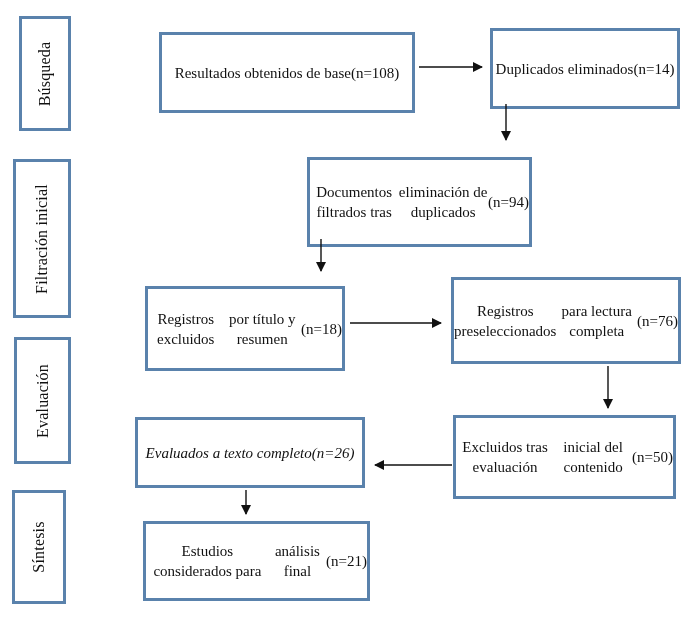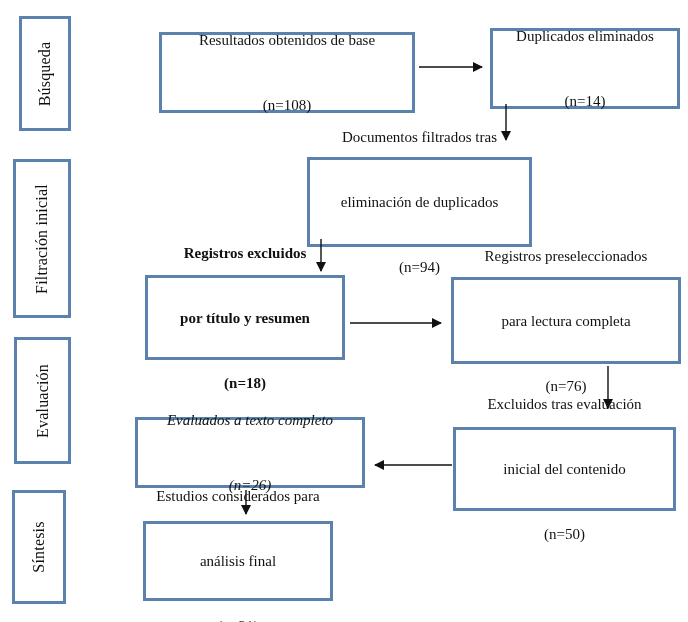--- a/index.html
+++ b/index.html
@@ -26,40 +26,39 @@
     align-items: center;
     justify-content: center;
   }
   .stage .vlabel {
     transform: rotate(-90deg);
     white-space: nowrap;
     font-size: 16px;
     letter-spacing: 0.2px;
   }
   .fbox {
-    flex-direction: column;
+    flex-direction: row;
     text-align: center;
     font-size: 15px;
     line-height: 20px;
-    gap: 45px;
   }
   
   .s1 { left: 19px;  top: 16px;  width: 52px; height: 115px; }
   .s2 { left: 13px;  top: 159px; width: 58px; height: 159px; }
   .s3 { left: 14px;  top: 337px; width: 57px; height: 127px; }
   .s4 { left: 12px;  top: 490px; width: 54px; height: 114px; }
   
   .bA { left: 159px; top: 32px;  width: 256px; height: 81px; }
   .bB { left: 490px; top: 28px;  width: 190px; height: 81px; }
   .bC { left: 307px; top: 147px; width: 225px; height: 90px; margin-top: 10px; }
-  .bD { left: 145px; top: 275px; width: 200px; height: 85px; font-weight: bold; }
+  .bD { left: 145px; top: 286px; width: 200px; height: 85px; }
   .bE { left: 451px; top: 277px; width: 230px; height: 87px; }
   .bF { left: 135px; top: 417px; width: 230px; height: 71px; font-style: italic; }
-  .bG { left: 453px; top: 415px; width: 223px; height: 84px; margin-top: 12px; }
-  .bH { left: 143px; top: 521px; width: 190px; height: 80px; align-items: center; }
+  .bG { left: 453px; top: 415px; width: 223px; height: 84px; }
+  .bH { left: 143px; top: 521px; width: 227px; height: 80px; align-items: center; }
   
   .arrows {
     position: absolute;
     left: 0; top: 0;
     width: 688px;
     height: 622px;
     pointer-events: none;
   }
   .arrows line {
     stroke: #111111;

